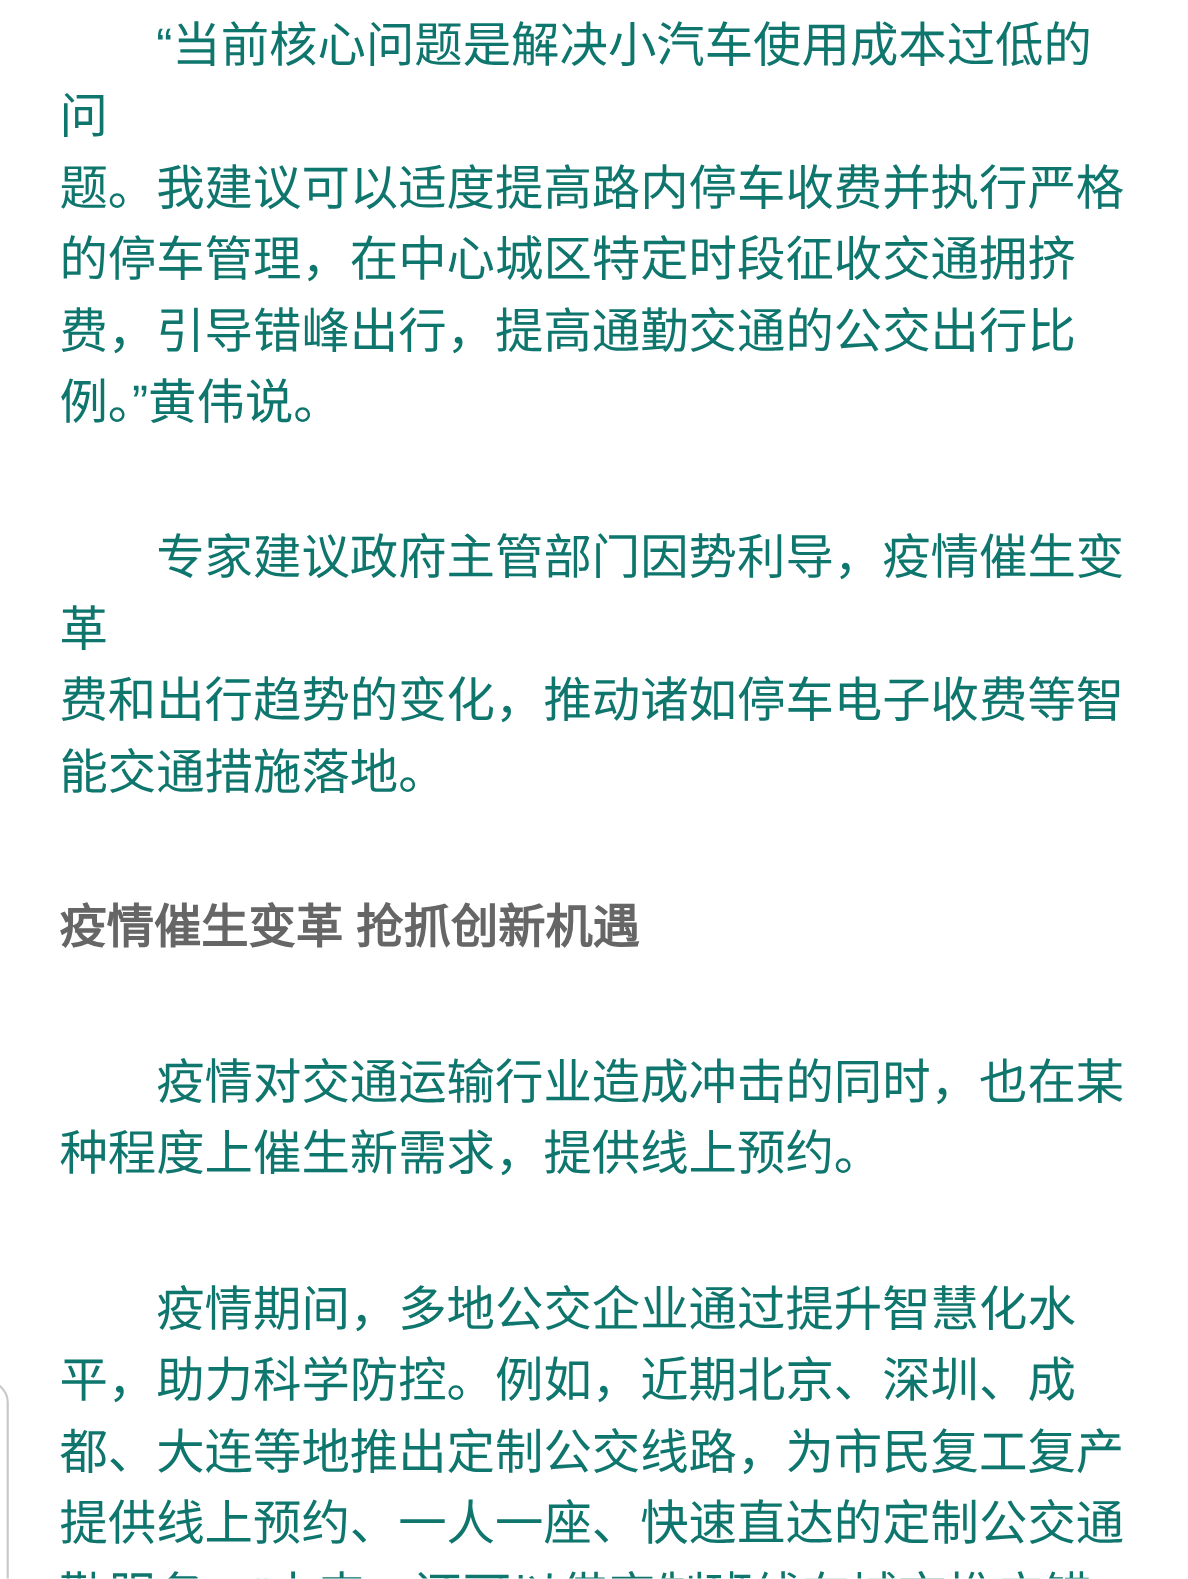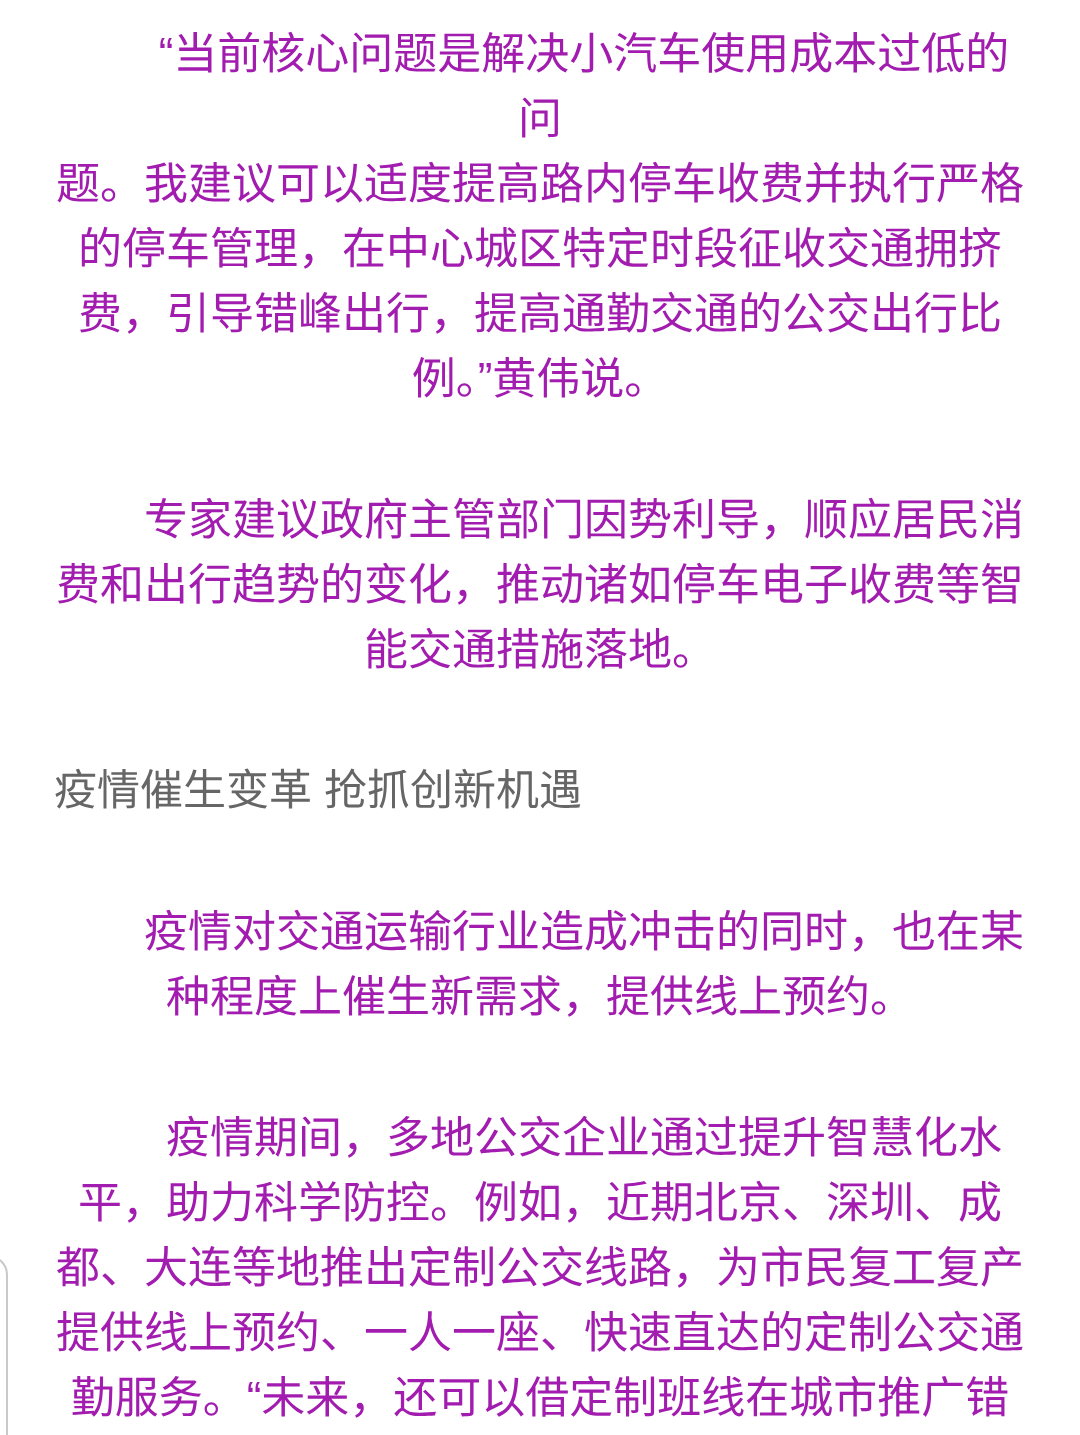--- a/index.html
+++ b/index.html
@@ -15,35 +15,35 @@
     font-family: "Liberation Sans", sans-serif;
   }
   .article {
     position: absolute;
     top: 0;
     left: 54px;
     width: 972px;
     padding-top: 9px;
   }
   .para {
-    margin: 12px 0 76px 0;
+    margin: 0 0 76px 0;
     font-size: 44px;
     line-height: 65px;
-    color: #a21caf;
+    color: #0f766e;
     letter-spacing: 0;
     text-indent: 2em;
-    text-align: center;
+    text-align: left;
     white-space: pre-line; 
   }
   .section-heading {
     margin: 0 0 76px 0;
     font-size: 43px;
     line-height: 65px;
     color: #666666;
-    font-weight: 400;
+    font-weight: 700;
     text-indent: 0;
     white-space: pre-line;
   }
   
   .peek-card {
     position: absolute;
     box-sizing: border-box;
     left: -34px;
     top: 1255px;
     width: 42px;
@@ -57,21 +57,21 @@
 <body>
 
 <div class="article">
 
   <p class="para">“当前核心问题是解决小汽车使用成本过低的问
 题。我建议可以适度提高路内停车收费并执行严格
 的停车管理，在中心城区特定时段征收交通拥挤
 费，引导错峰出行，提高通勤交通的公交出行比
 例。”黄伟说。</p>
 
-  <p class="para">专家建议政府主管部门因势利导，顺应居民消
+  <p class="para">专家建议政府主管部门因势利导，疫情催生变革
 费和出行趋势的变化，推动诸如停车电子收费等智
 能交通措施落地。</p>
 
   <h2 class="section-heading">疫情催生变革 抢抓创新机遇</h2>
 
   <p class="para">疫情对交通运输行业造成冲击的同时，也在某
 种程度上催生新需求，提供线上预约。</p>
 
   <p class="para">疫情期间，多地公交企业通过提升智慧化水
 平，助力科学防控。例如，近期北京、深圳、成

